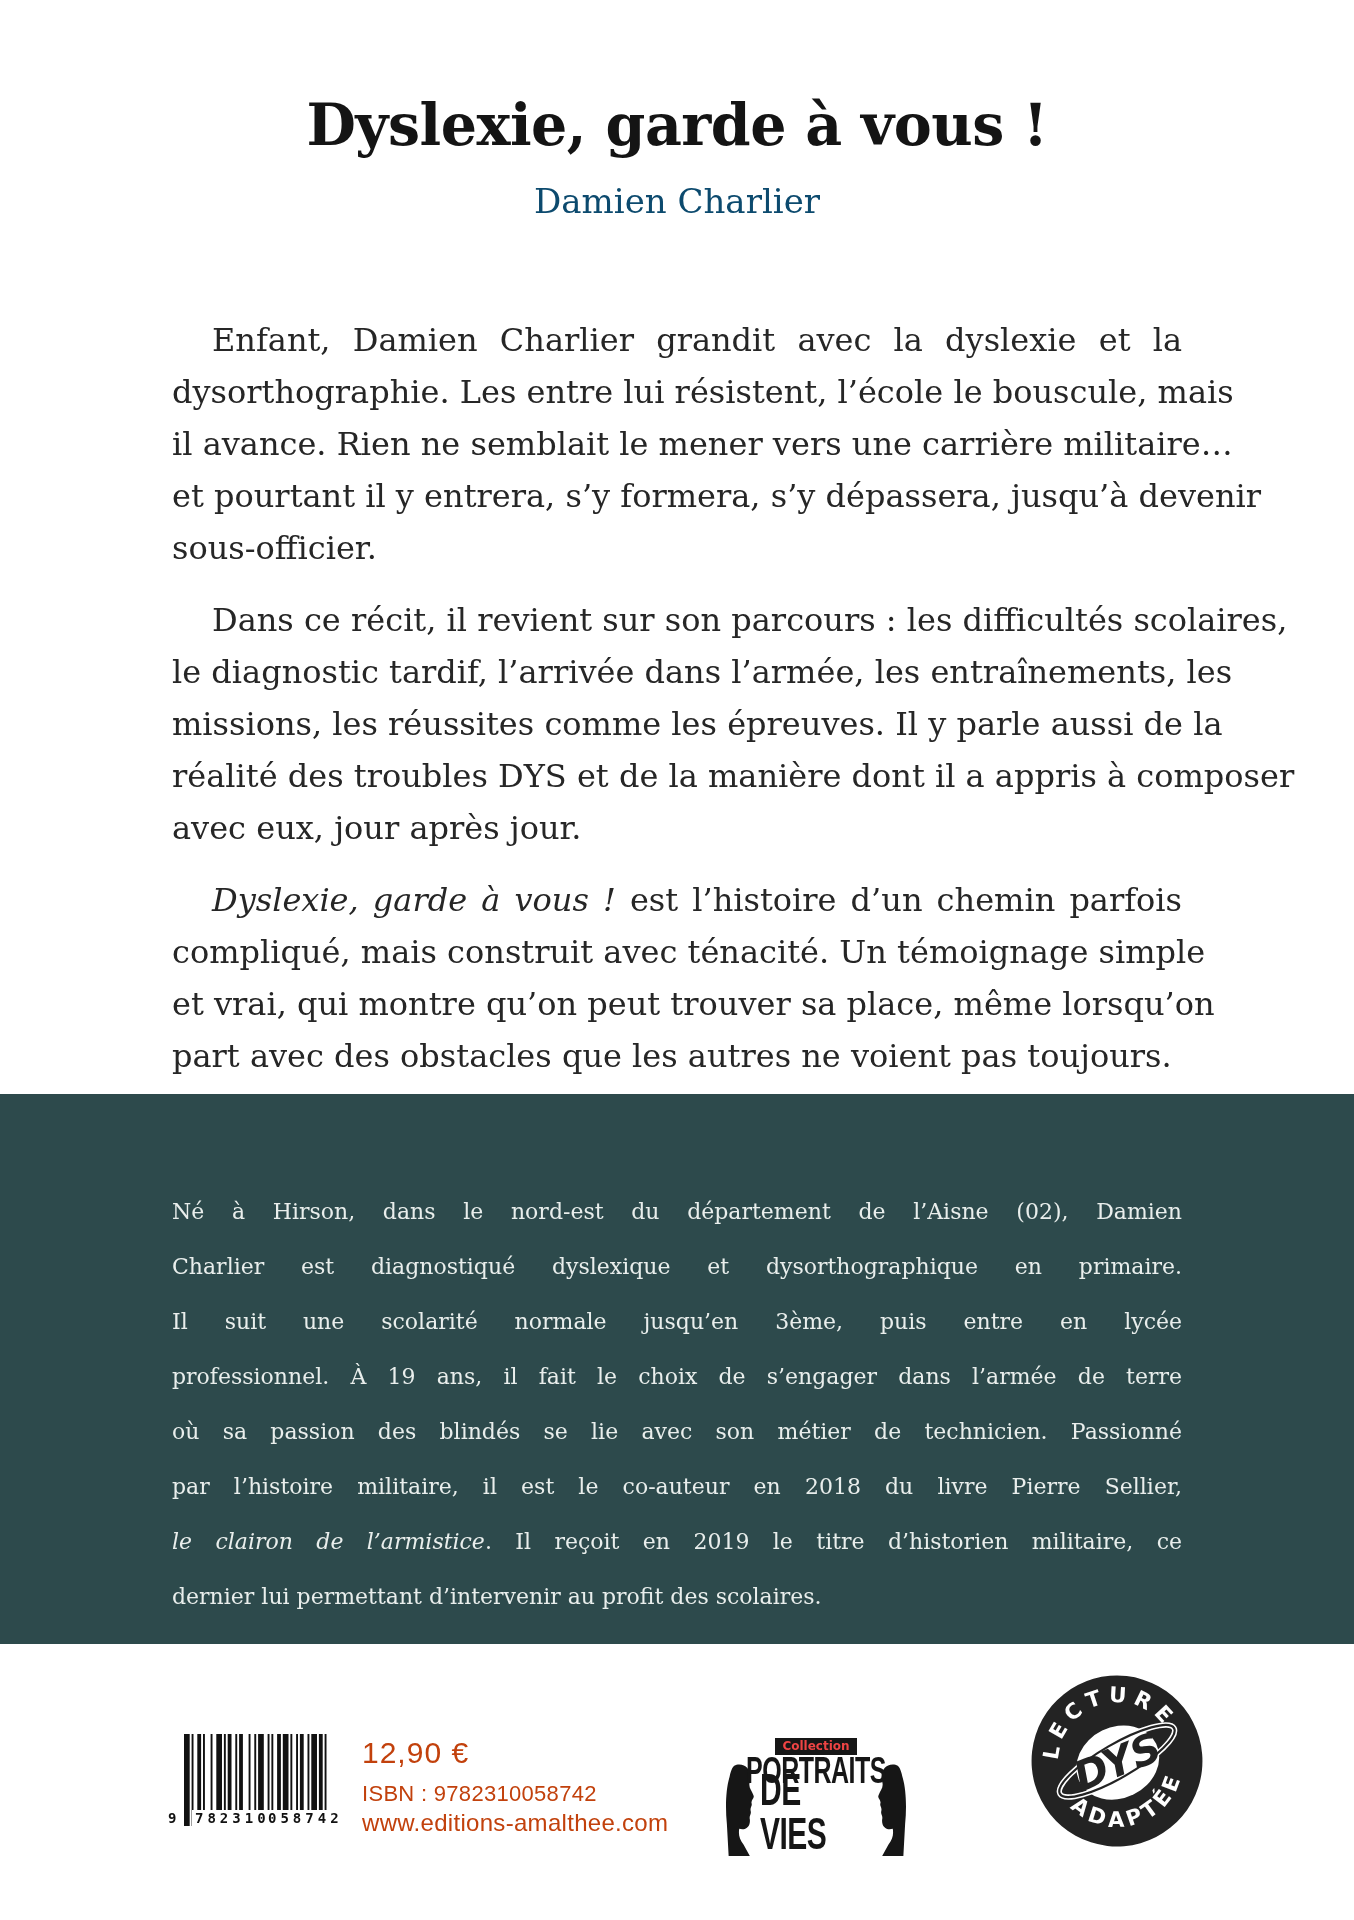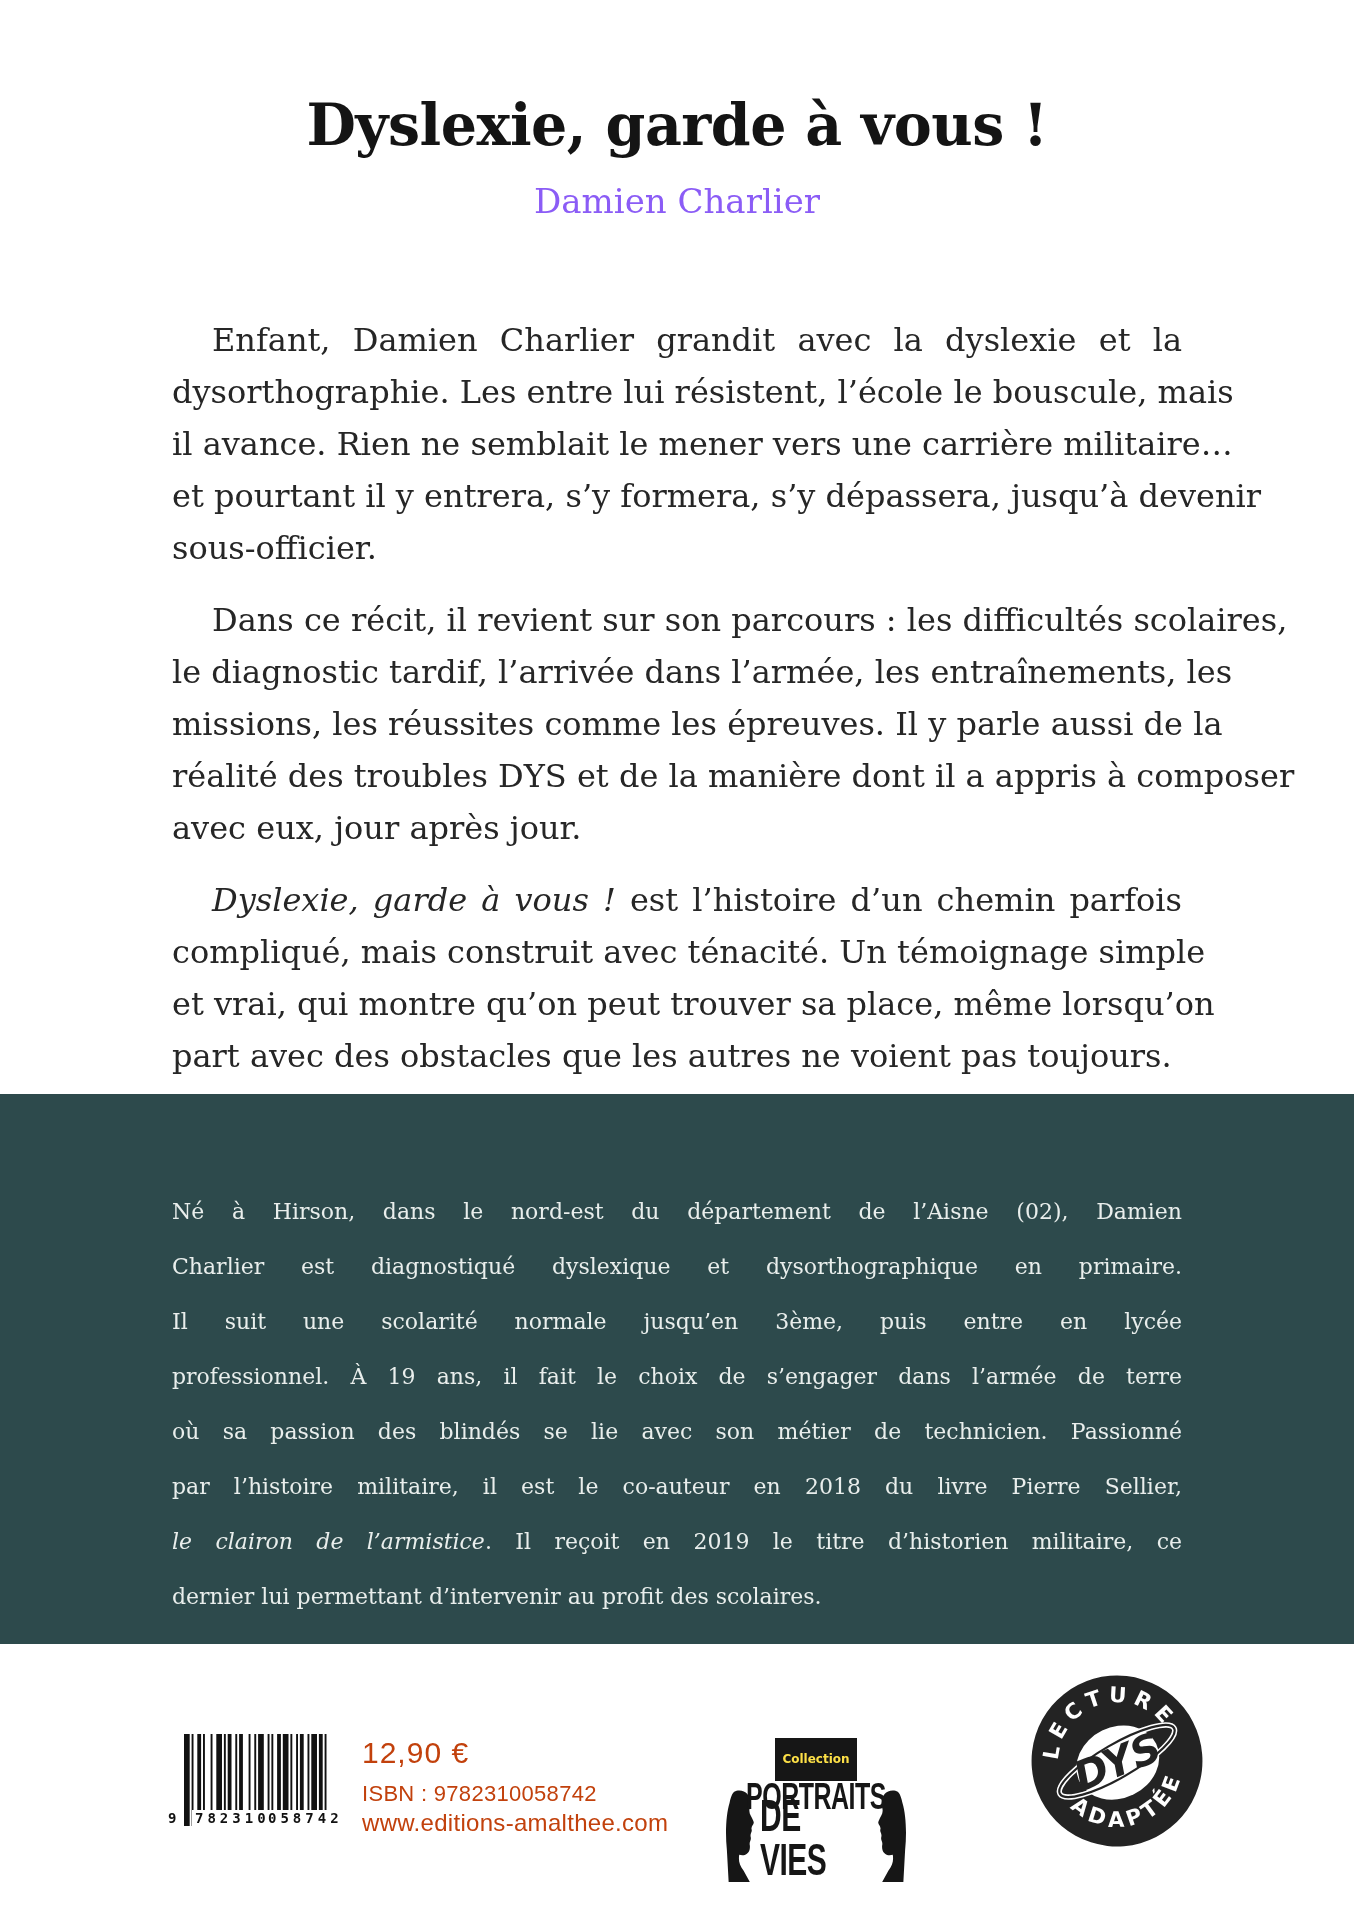--- a/index.html
+++ b/index.html
@@ -8,21 +8,21 @@
     position:relative;overflow:hidden;
     font-family:"DejaVu Serif",serif;
   }
   
   .top{height:1094px;box-sizing:border-box;padding:88px 172px 0 172px;}
   .book-title{
     margin:0;font-weight:700;font-size:57px;line-height:74px;text-align:center;
     color:#141414;letter-spacing:-0.5px;font-family:"DejaVu Serif",serif;
   }
   .author{
-    margin-top:16px;font-size:34px;line-height:46px;text-align:center;color:#8b5cf6;
+    margin-top:16px;font-size:34px;line-height:46px;text-align:center;color:#0c4a6e;
   }
   .para{font-size:32px;line-height:52px;color:#262626;}
   .para .tline{white-space:nowrap;text-align:justify;text-align-last:justify;}
   .para .tline.last{text-align-last:left;}
   .para .tline.indent{text-indent:40px;}
   .it{font-style:italic;}
   .p-first{margin-top:90px;}
   .p-next{margin-top:20px;}
   
   .teal{
@@ -45,22 +45,22 @@
   
   .info{position:absolute;left:362px;top:92px;color:#c2410c;font-family:Liberation Sans, sans-serif;}
   .price{font-size:30px;line-height:34px;letter-spacing:1px;}
   .isbn{font-size:22px;line-height:26px;margin-top:11px;letter-spacing:.3px;}
   .web{font-size:24px;line-height:26px;margin-top:3px;letter-spacing:.3px;}
   
   .collection{position:absolute;left:726px;top:94px;display:flex;align-items:flex-end;gap:4px;}
   .profile{width:30px;height:94px;}
   .col-center{display:flex;flex-direction:column;align-items:center;width:112px;}
   .col-tag{
-    background:#161616;color:#fde047;font-family:"DejaVu Sans",sans-serif;
-    font-size:12px;line-height:15px;font-weight:700;padding:14px 7px;
+    background:#161616;color:#ef4444;font-family:"DejaVu Sans",sans-serif;
+    font-size:12px;line-height:15px;font-weight:700;padding:1px 7px;
   }
   .col-t1{
     font-family:"Liberation Sans",sans-serif;font-weight:700;font-size:25px;line-height:25px;
     letter-spacing:-.5px;transform:scaleY(1.5);transform-origin:center bottom;margin-top:9px;color:#161616;
   }
   .col-t2{
     font-family:"Liberation Sans",sans-serif;font-weight:700;font-size:30px;line-height:30px;
     letter-spacing:-.5px;transform:scaleY(1.45);transform-origin:center bottom;margin-top:7px;color:#161616;
   }
   

